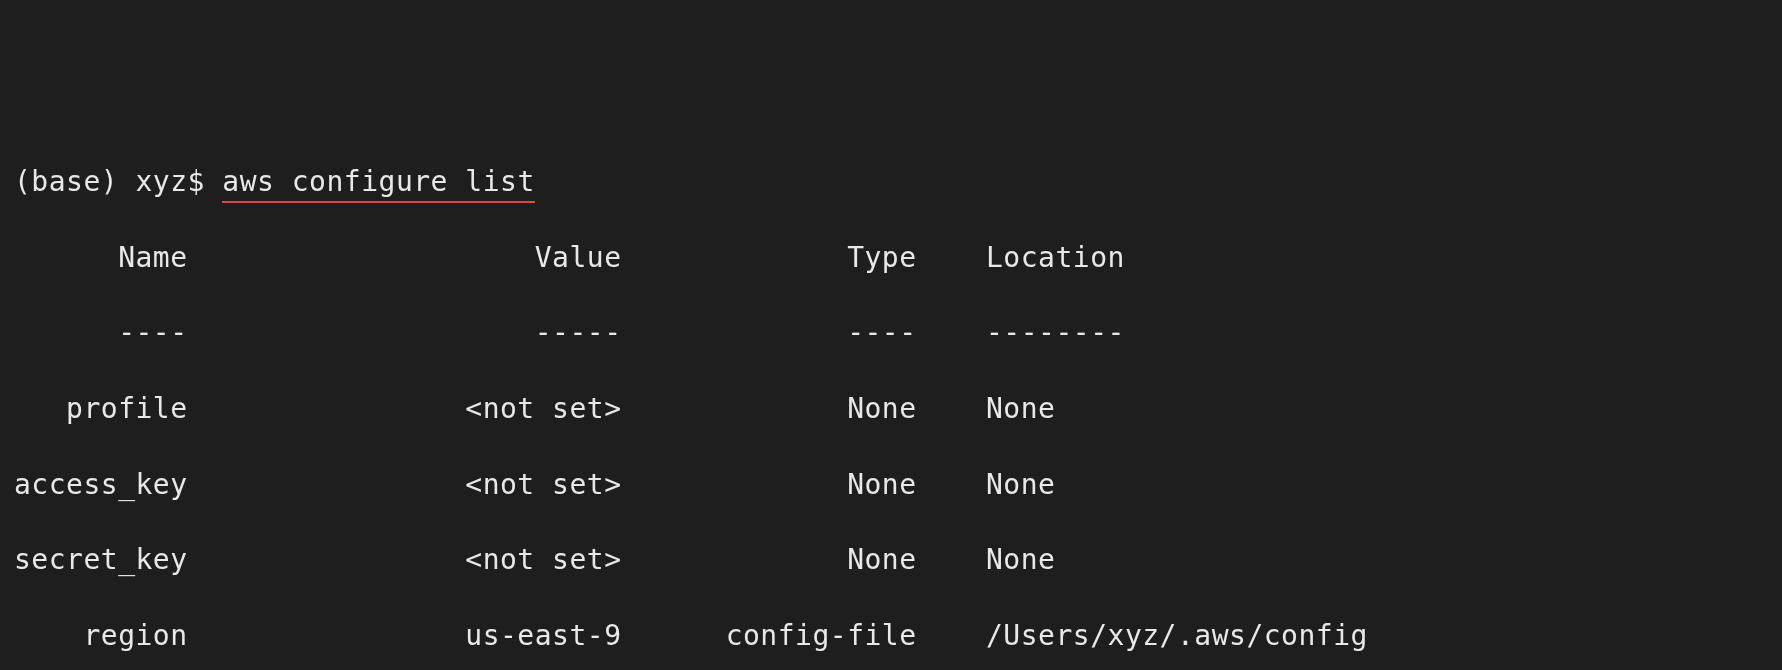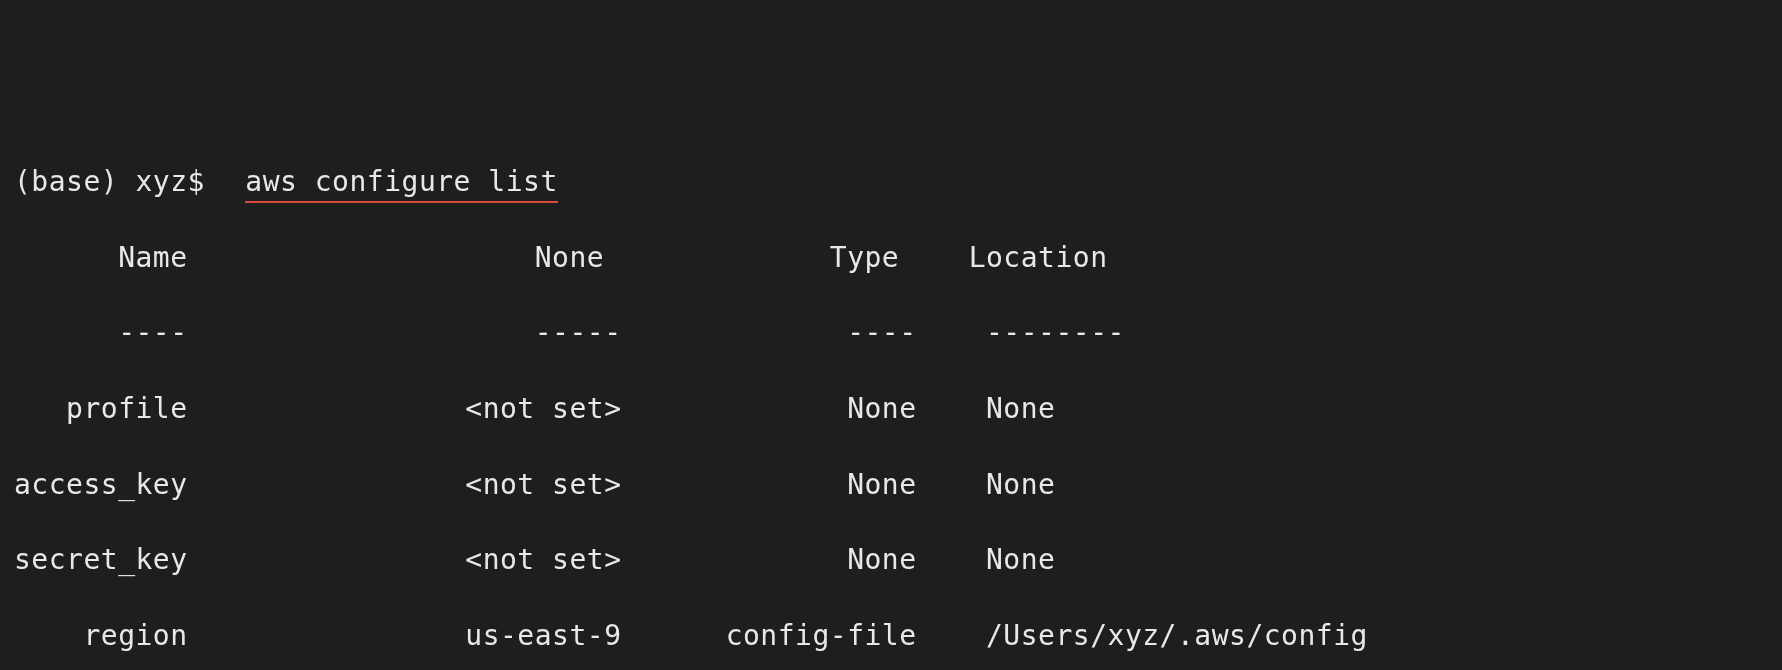--- a/index.html
+++ b/index.html
@@ -19,39 +19,38 @@
       overflow: hidden;
       white-space: pre;
       letter-spacing: 0.5px;
     }
     .line {
       position: relative;
     }
     .underline-red {
       position: relative;
       display: inline-block;
-      margin-left: 23px;
     }
     .underline-red::after {
       content: "";
       position: absolute;
       left: 0;
       right: 0;
       bottom: -2px;
       height: 2px;
       background: #d94a38;
     }
   </style>
 </head>
 <body>
 
 
 
 <div class="line"><span>(base) </span><span>xyz$ </span><span class="underline-red">aws configure list</span></div>
-<div class="line">      Name                    None             Type    Location</div>
+<div class="line">      Name                    Value             Type    Location</div>
 <div class="line">      ----                    -----             ----    --------</div>
 <div class="line">   profile                &lt;not set&gt;             None    None</div>
 <div class="line">access_key                &lt;not set&gt;             None    None</div>
 <div class="line">secret_key                &lt;not set&gt;             None    None</div>
 <div class="line">    region                us-east-9      config-file    /Users/xyz/.aws/config</div>
 
 
 
 
 

